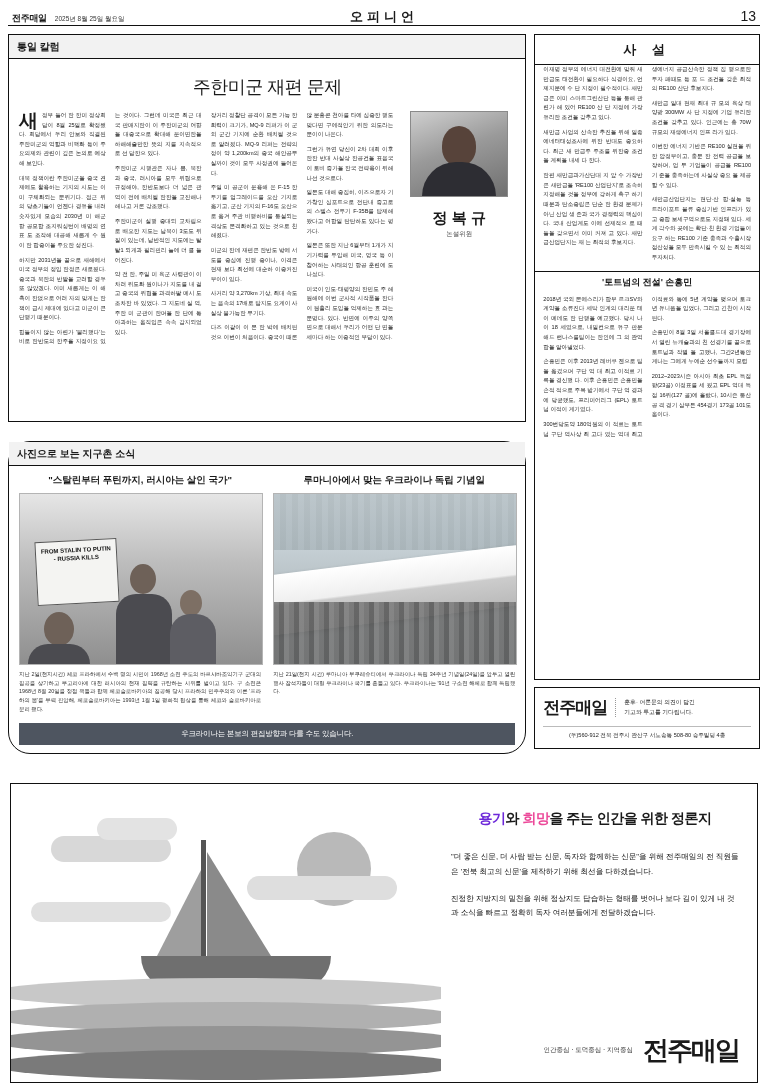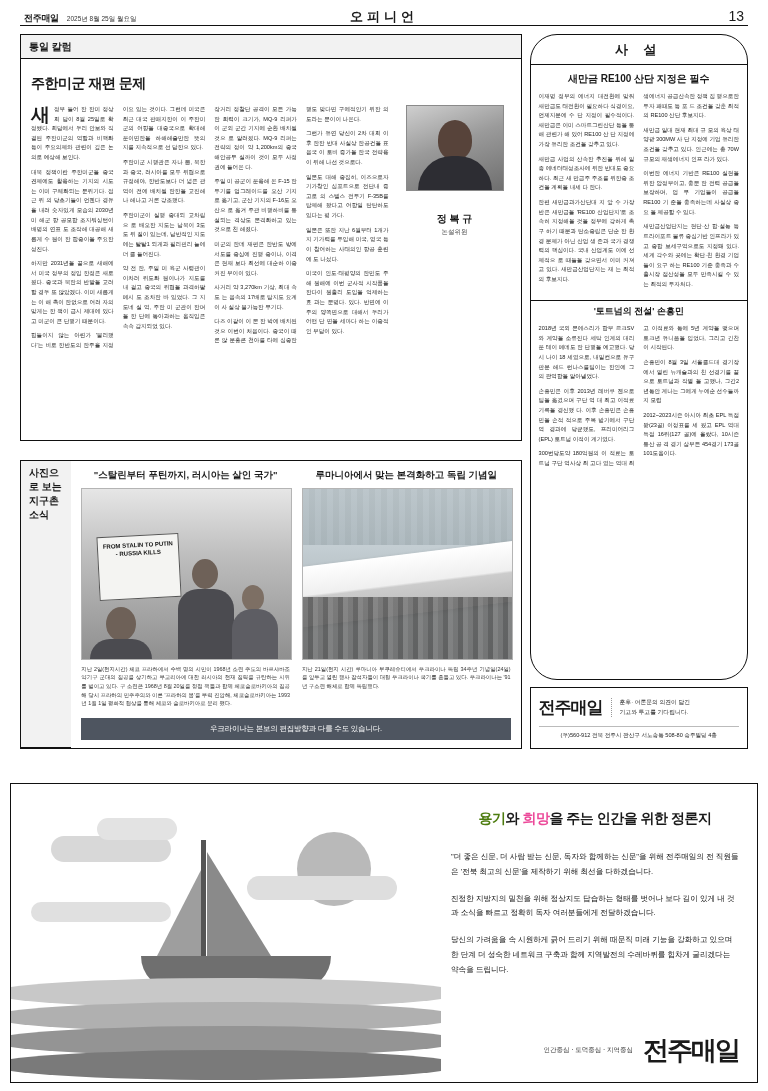--- a/index.html
+++ b/index.html
@@ -13,21 +13,21 @@
     font-family: "Liberation Sans", sans-serif;
     color: #1a1a1a;
     position: relative;
     overflow: hidden;
   }
   .page {
     position: relative;
     width: 768px;
     height: 1091px;
     box-sizing: border-box;
-    padding: 0 20px;
+    padding: 0 8px;
   }
 
   
   .masthead {
     display: flex;
     align-items: baseline;
     justify-content: space-between;
     padding: 8px 4px 4px 4px;
     border-bottom: 1.5px solid #111;
     height: 26px;
@@ -95,23 +95,23 @@
     padding: 5px 8px 4px 8px;
     font-size: 10px;
     font-weight: bold;
     background: #f2f2f2;
   }
 
   .column-body {
     padding: 8px 10px 10px 10px;
   }
   .col-title {
-    text-align: left;
-    font-size: 14px;
-    font-weight: bold;
+    text-align: center;
+    font-size: 18px;
+    font-weight: normal;
     letter-spacing: -0.5px;
     margin: 8px 0 12px 0;
   }
 
   
   .author-wrap {
     float: right;
     width: 112px;
     margin: 0 0 6px 10px;
     text-align: center;
@@ -141,23 +141,23 @@
     position: absolute;
     left: 50%;
     bottom: 0;
     width: 74px;
     height: 34px;
     background: #2d2d33;
     border-radius: 36px 36px 0 0;
     transform: translateX(-50%);
   }
   .author-name {
-    font-size: 10px;
-    font-weight: bold;
-    margin-top: 21px;
+    font-size: 15px;
+    font-weight: bold;
+    margin-top: 12px;
   }
   .author-role {
     font-size: 6.5px;
     color: #444;
     margin-top: 2px;
   }
 
   
   .art-cols {
     column-count: 4;
@@ -177,20 +177,22 @@
     font-size: 19px;
     line-height: 16px;
     font-weight: bold;
     padding: 2px 4px 0 0;
   }
 
   
   .photo-panel {
     flex: 1;
     display: flex;
+    flex-direction: column;
+    border-radius: 22px;
   }
   .photo-body {
     padding: 8px 10px 8px 10px;
     display: flex;
     flex-direction: column;
     height: 100%;
     box-sizing: border-box;
   }
   .photo-row {
     display: flex;
@@ -456,21 +458,21 @@
     display: flex;
     flex-direction: column;
   }
   .ad-slogan {
     font-size: 14px;
     font-weight: bold;
     text-align: center;
     letter-spacing: -0.5px;
     margin-bottom: 22px;
   }
-  .ad-hl-orange { color: #4d7c0f; }
+  .ad-hl-orange { color: #6d28d9; }
   .ad-hl-red { color: #ec4899; }
   .ad-para {
     font-size: 7.6px;
     line-height: 1.95;
     color: #111;
     margin: 0 0 12px 0;
   }
   .ad-foot {
     margin-top: auto;
     display: flex;
@@ -551,41 +553,40 @@
                 <div class="body-sh" style="left:96px;top:100px;width:56px;height:70px;"></div>
                 <div class="head" style="left:24px;top:118px;width:30px;height:34px;"></div>
                 <div class="body-sh" style="left:8px;top:150px;width:62px;height:26px;"></div>
                 <div class="head" style="left:160px;top:96px;width:22px;height:26px;background:#7d6f64;"></div>
                 <div class="body-sh" style="left:150px;top:120px;width:46px;height:54px;background:#5d5d63;"></div>
               </div>
               <div class="photo-cap-bottom">지난 2일(현지시간) 체코 프라하에서 수백 명의 시민이 1968년 소련 주도의 바르샤바조약기구 군대의 침공을 상기하고 무고리아에 대한 러시아의 현재 침략을 규탄하는 시위를 벌이고 있다. 구 소련은 1968년 8월 20일을 정점 책들과 함께 체코슬로바키아의 침공해 당시 프라하의 민주주의와 이른 '프라하의 봄'을 무력 진압해, 체코슬로바키아는 1993년 1월 1일 평화적 협상을 통해 체코와 슬로바키아로 분리 됐다.</div>
             </div>
 
             <div class="photo-item">
-              <div class="photo-cap-top">루마니아에서 맞는 본격화하고 독립 기념일</div>
+              <div class="photo-cap-top">루마니아에서 맞는 우크라이나 독립 기념일</div>
               <div class="photo-frame ph-flag">
                 <div class="sky"></div>
                 <div class="flag"></div>
                 <div class="crowd"></div>
               </div>
               <div class="photo-cap-bottom">지난 21일(현지 시간) 루마니아 부쿠레슈티에서 우크라이나 독립 34주년 기념일(24일)을 앞두고 열린 행사 참석자들이 대형 우크라이나 국기를 흔들고 있다. 우크라이나는 '91년 구소련 해체로 함께 독립했다.</div>
             </div>
 
           </div>
           <div class="notice-bar">우크라이나는 본보의 편집방향과 다를 수도 있습니다.</div>
         </div>
       </div>
 
     </div>
 
     <div class="col-right">
 
-      <div class="panel" style="flex:1;border-radius:27px;">
+      <div class="panel" style="flex:1;">
         <div class="edit-title">사 설</div>
-        <div class="edit-head">새만금 RE100 산단 지정은 필수</div>
         <div class="edit-cols">
           <p>이재명 정부의 에너지 대전환에 맞춰 새만금도 태전환이 필요하다 식경이요, 언제지문에 수 단 지정이 필수적이다. 새만금은 이미 스마트그린산단 등을 통해 관련가 해 있어 RE100 산 단 지정에 가장 유리한 조건을 갖추고 있다.</p>
           <p>새만금 사업의 산속한 추진을 위해 일종 에네터태성조사에 위한 반대도 중요하다. 최근 새 만금주 주조를 위한중 조건을 계획을 내세 다 한다.</p>
           <p>한편 새만금과가산단대 지 앞 수 가장반은 새만금을 'RE100 산업단지'로 조속히 지정해을 것을 정부에 강하게 촉구 하기 때문과 탄소중립은 단순 한 환경 문제가 아닌 산업 생 존과 국가 경쟁력의 핵심이다. 국내 산업계도 이에 선제적으 로 때들을 갖으면서 이미 커져 고 있다. 새만금산업단지는 재 는 최적의 후보지다.</p>
           <p>생에너지 공급산속한 정책 집 행으로한 투자 패때도 등 포 드 조건을 갖춘 최적의 RE100 산단 후보지다.</p>
           <p>새만금 일대 현재 최대 규 모의 육상 태양광 300MW 사 단 지정에 기업 유리한 조건을 갖추고 있다. 인근에는 총 70W 규모의 재생에너지 인프 라가 있다.</p>
           <p>이번한 에너지 기반은 RE100 실현을 위한 압정부이고, 충분 한 전력 공급을 보장하며, 업 무 기업들이 공급을 RE100 기 준을 충족하는데 사실상 중요 을 제공할 수 있다.</p>
           <p>새만금산업단지는 현단·산 합·설농 등 트라이포트 물류 중심기반 인프라가 있고 중합 보세구역으로도 지정돼 있다. 세계 각수와 곳에는 확단·친 환경 기업들이 요구 하는 RE100 기준 충족과 수출시장 점산성을 모두 만족시킬 수 있 는 최적의 투자처다.</p>
         </div>
         <div class="edit-sub">'토트넘의 전설' 손흥민</div>
@@ -629,21 +630,20 @@
         <div class="ad-wave" style="bottom:26px;background:#949494;"></div>
         <div class="ad-wave" style="bottom:2px;background:#7a7a7a;"></div>
       </div>
     </div>
     <div class="ad-text">
       <div class="ad-slogan">
         <span class="ad-hl-orange">용기</span><span>와 </span><span class="ad-hl-red">희망</span><span>을 주는 인간을 위한 정론지</span>
       </div>
       <p class="ad-para">"더 좋은 신문, 더 사람 받는 신문, 독자와 함께하는 신문"을 위해 전주매일의 전 직원들은 '전북 최고의 신문'을 제작하기 위해 최선을 다하겠습니다.</p>
       <p class="ad-para">진정한 지방지의 밑천을 위해 정상지도 답습하는 형태를 벗어나 보다 길이 있게 내 것과 소식을 빠르고 정확히 독자 여러분들에게 전달하겠습니다.</p>
-      <p class="ad-para">당신의 가려움을 속 시원하게 긁어 드리기 위해 때문직 미래 기능을 강화하고 있으며 한 단계 더 성숙한 네트워크 구축과 함께 지역발전의 수레바퀴를 힘차게 굴리겠다는 약속을 드립니다.</p>
       <div class="ad-foot">
         <span class="ad-foot-small">인간중심 · 도덕중심 · 지역중심</span>
         <span class="ad-foot-logo">전주매일</span>
       </div>
     </div>
   </div>
 
 </div>
 
 </body></html>

